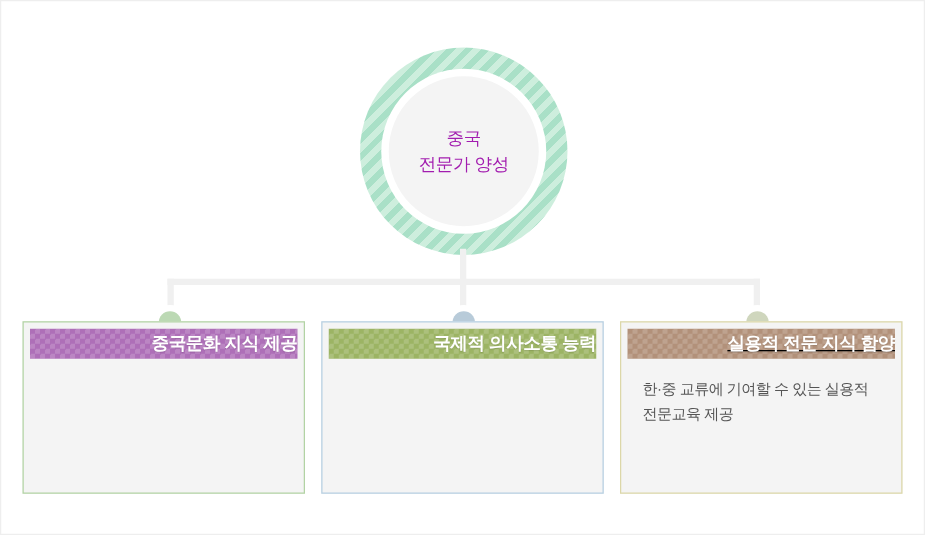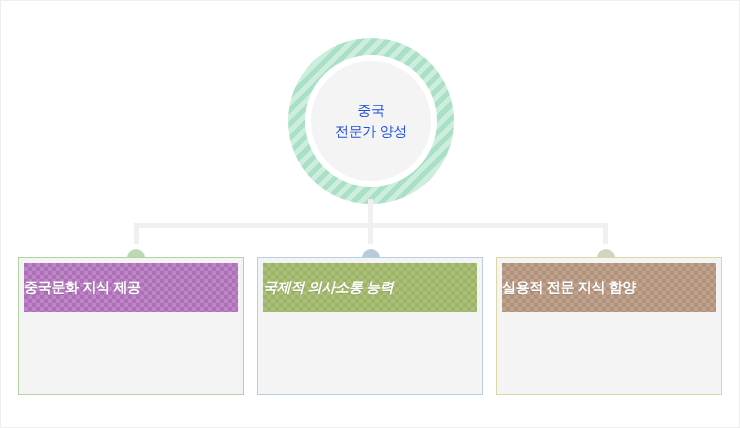--- a/index.html
+++ b/index.html
@@ -59,21 +59,21 @@
     border-radius: 50%;
     background: #f4f4f4;
     display: flex;
     align-items: center;
     justify-content: center;
     text-align: center;
   }
   .hub-label {
     font-size: 14px;
     line-height: 21px;
-    color: #1d4ed8;
+    color: #a21caf;
     letter-spacing: -0.3px;
     white-space: pre-line;
   }
 
   
   .conn-h {
     position: absolute;
     left: 133px;
     top: 222px;
     width: 474px;
@@ -116,28 +116,28 @@
     position: absolute;
     top: 256px;
     width: 226px;
     height: 138px;
     box-sizing: border-box;
     background: #f4f4f4;
     border: 1px solid #b8d4a8;
     padding: 5px;
   }
   .card.c1 { left: 17px;  border-color: #b2d3a4; }
-  .card.c2 { left: 256px; border-color: #b6cfe2; font-style: italic; }
+  .card.c2 { left: 256px; border-color: #b6cfe2; }
   .card.c3 { left: 495px; border-color: #dcd7a8; }
 
   .card-head {
-    height: 49px;
+    height: 24px;
     display: flex;
     align-items: center;
-    justify-content: flex-start;
+    justify-content: flex-end;
   }
   .card-head-text {
     font-size: 14px;
     font-weight: bold;
     color: #ffffff;
     letter-spacing: -0.3px;
     text-shadow: 0 1px 1px rgba(0,0,0,0.12);
   }
   .c1 .card-head {
     background-color: #ae6fb8;
@@ -155,20 +155,21 @@
     background-size: 8px 8px;
     background-position: 0 0, 4px 4px;
   }
   .c3 .card-head {
     background-color: #b2917a;
     background-image:
       linear-gradient(45deg, rgba(255,255,255,.16) 25%, transparent 25%, transparent 75%, rgba(255,255,255,.16) 75%),
       linear-gradient(45deg, rgba(255,255,255,.16) 25%, transparent 25%, transparent 75%, rgba(255,255,255,.16) 75%);
     background-size: 8px 8px;
     background-position: 0 0, 4px 4px;
+    text-decoration: underline;
   }
 
   .card-body {
     padding: 14px 12px 0 12px;
   }
   .card-body-text {
     font-size: 12px;
     line-height: 20px;
     color: #555555;
     letter-spacing: -0.4px;
@@ -214,15 +215,19 @@
   <div class="card c2">
     <div class="card-head">
       <span class="card-head-text">국제적 의사소통 능력</span>
     </div>
   </div>
 
   <div class="card c3">
     <div class="card-head">
       <span class="card-head-text">실용적 전문 지식 함양</span>
     </div>
+    <div class="card-body">
+      <span class="card-body-text">한·중 교류에 기여할 수 있는 실용적
+전문교육 제공</span>
+    </div>
   </div>
 
 </div>
 
 </body></html>

